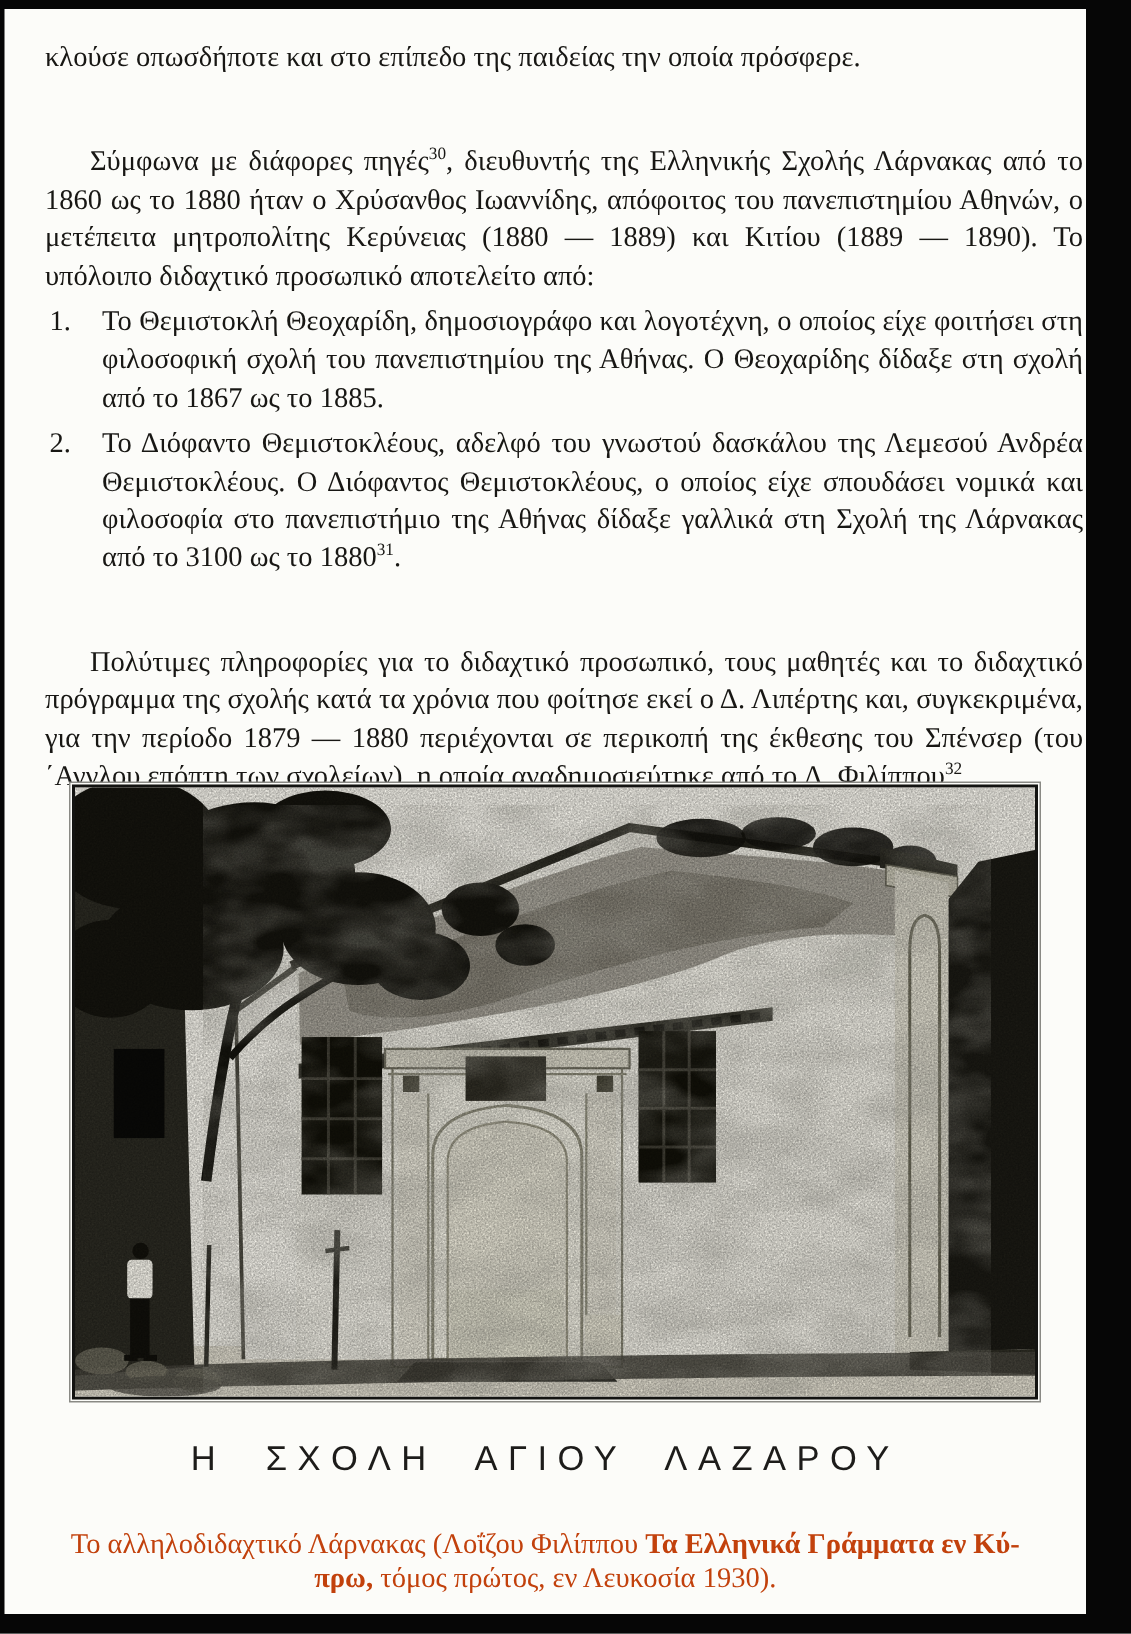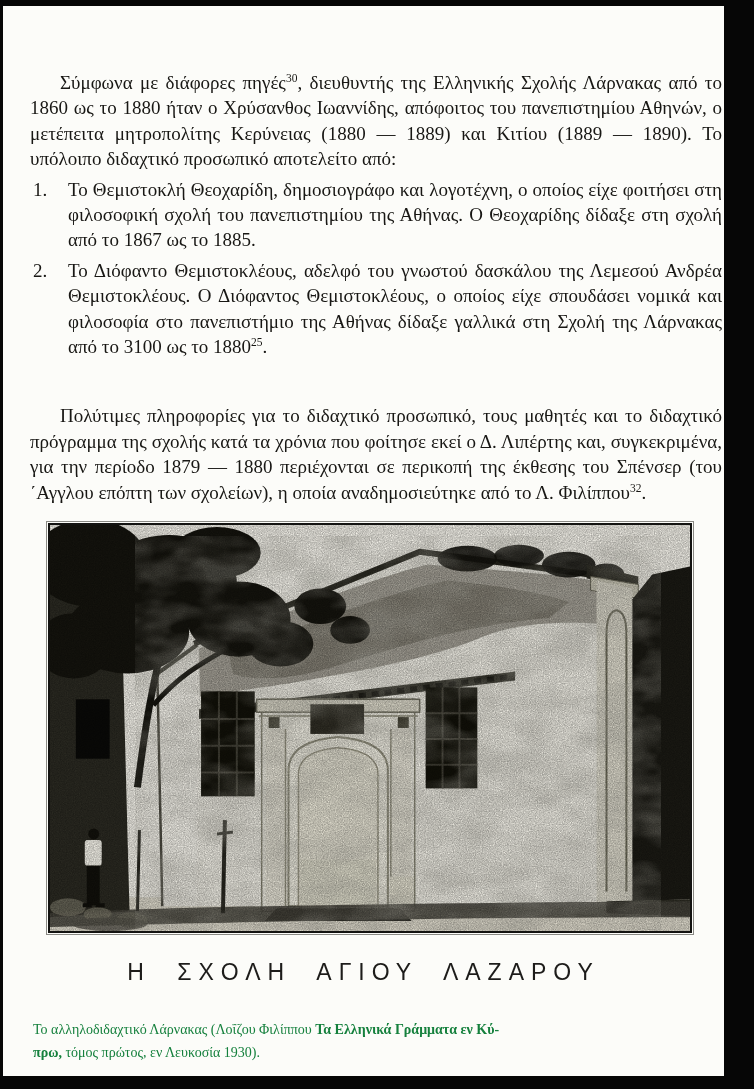--- a/index.html
+++ b/index.html
@@ -13,38 +13,39 @@
   .list-row{position:relative;padding-left:38px;margin:5px 0 4px 0;}
   .list-num{position:absolute;left:3px;top:0;}
   .sup{font-size:11.5px;vertical-align:super;line-height:0;letter-spacing:0;}
   .bold{font-weight:700;}
   .photo-frame{position:absolute;left:45px;top:517px;width:640px;height:406px;margin:0;
     border:2px solid #131311;background:#f2f0e8;box-shadow:0 0 0 1px #fcfcf9,0 0 0 2px #8a8a85;}
   .photo-frame svg{display:block;width:640px;height:406px;}
   .photo-title{position:absolute;left:0;top:953px;width:721px;text-align:center;
     font-family:"Liberation Sans",sans-serif;font-size:23px;font-weight:400;
     letter-spacing:7px;word-spacing:13px;color:#1d1c1a;}
-  .photo-credit{position:absolute;left:30px;top:1012px;width:661px;
-    color:#15803d;font-size:14px;line-height:23px;}
+  .photo-credit{position:absolute;left:30px;top:1012px;width:661px;text-align:center;
+    color:#c2410c;font-size:19px;line-height:23px;}
 </style>
 </head>
 <body>
 
 <div class="page">
   <div class="sheet">
 
     <div class="text-block">
+      <p class="para"><span>κλούσε οπωσδήποτε και στο επίπεδο της παιδείας την οποία πρόσφερε.</span></p>
       <p class="para indent"><span>Σύμφωνα με διάφορες πηγές</span><span class="sup">30</span><span>, διευθυντής της Ελληνικής Σχολής Λάρνακας από το 1860 ως το 1880 ήταν ο Χρύσανθος Ιωαννίδης, απόφοιτος του πανεπιστημίου Αθηνών, ο μετέπειτα μητροπολίτης Κερύνειας (1880 — 1889) και Κιτίου (1889 — 1890). Το υπόλοιπο διδαχτικό προσωπικό αποτελείτο από:</span></p>
       <div class="list-row">
         <span class="list-num">1.</span>
         <span><span>Το Θεμιστοκλή Θεοχαρίδη, δημοσιογράφο και λογοτέχνη, ο οποίος είχε φοιτήσει στη φιλοσοφική σχολή του πανεπιστημίου της Αθήνας. Ο Θεοχαρίδης δίδαξε στη σχολή από το 1867 ως το 1885.</span></span>
       </div>
       <div class="list-row">
         <span class="list-num">2.</span>
-        <span><span>Το Διόφαντο Θεμιστοκλέους, αδελφό του γνωστού δασκάλου της Λεμεσού Ανδρέα Θεμιστοκλέους. Ο Διόφαντος Θεμιστοκλέους, ο οποίος είχε σπουδάσει νομικά και φιλοσοφία στο πανεπιστήμιο της Αθήνας δίδαξε γαλλικά στη Σχολή της Λάρνακας από το 3100 ως το 1880</span><span class="sup">25</span><span>.</span></span>
+        <span><span>Το Διόφαντο Θεμιστοκλέους, αδελφό του γνωστού δασκάλου της Λεμεσού Ανδρέα Θεμιστοκλέους. Ο Διόφαντος Θεμιστοκλέους, ο οποίος είχε σπουδάσει νομικά και φιλοσοφία στο πανεπιστήμιο της Αθήνας δίδαξε γαλλικά στη Σχολή της Λάρνακας από το 3100 ως το 1880</span><span class="sup">31</span><span>.</span></span>
       </div>
       <p class="para indent"><span>Πολύτιμες πληροφορίες για το διδαχτικό προσωπικό, τους μαθητές και το διδαχτικό πρόγραμμα της σχολής κατά τα χρόνια που φοίτησε εκεί ο Δ. Λιπέρτης και, συγκεκριμένα, για την περίοδο 1879 — 1880 περιέχονται σε περικοπή της έκθεσης του Σπένσερ (του ΄Αγγλου επόπτη των σχολείων), η οποία αναδημοσιεύτηκε από το Λ. Φιλίππου</span><span class="sup">32</span><span>.</span></p>
     </div>
 
     <figure class="photo-frame">
       <svg viewBox="0 0 644 410" preserveAspectRatio="none">
         <defs>
           <filter id="grain" x="0" y="0" width="100%" height="100%">
             <feTurbulence type="fractalNoise" baseFrequency="0.85" numOctaves="2" seed="7"></feTurbulence>
             <feColorMatrix type="matrix" values="0 0 0 0 0  0 0 0 0 0  0 0 0 0 0  0.9 0.9 0.9 0 -0.75"></feColorMatrix>

